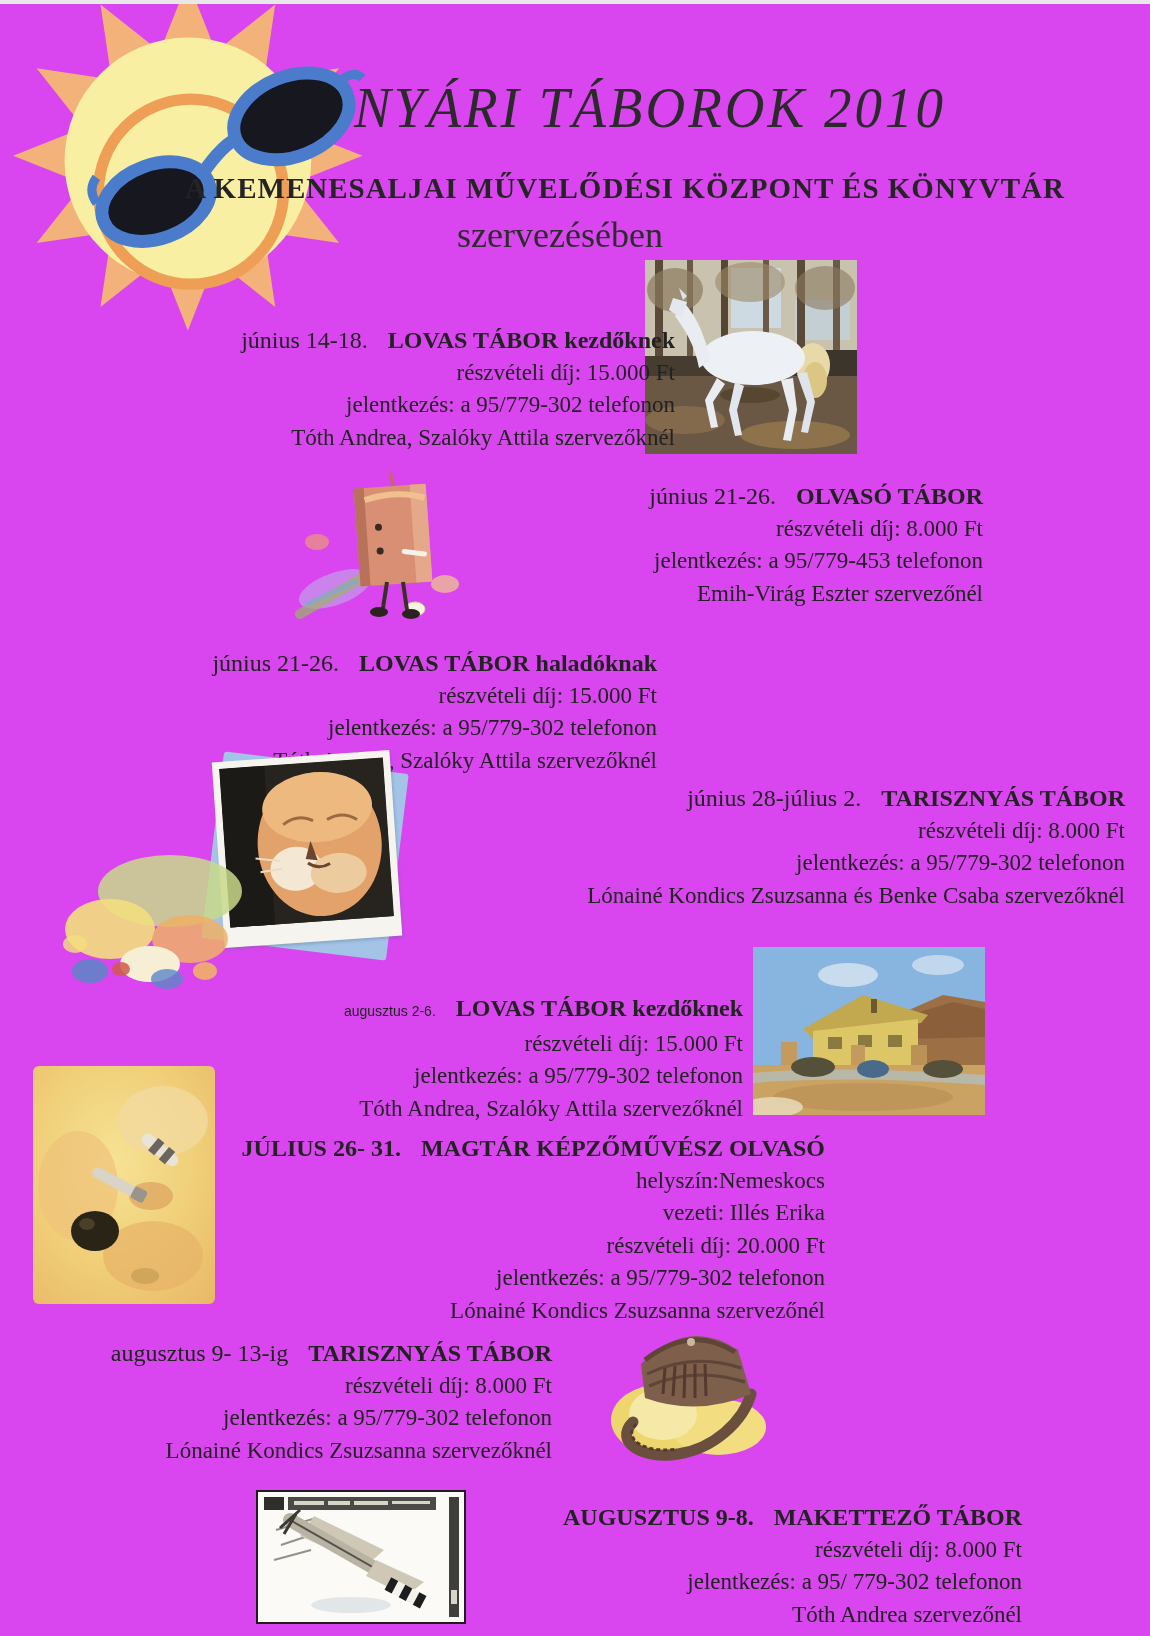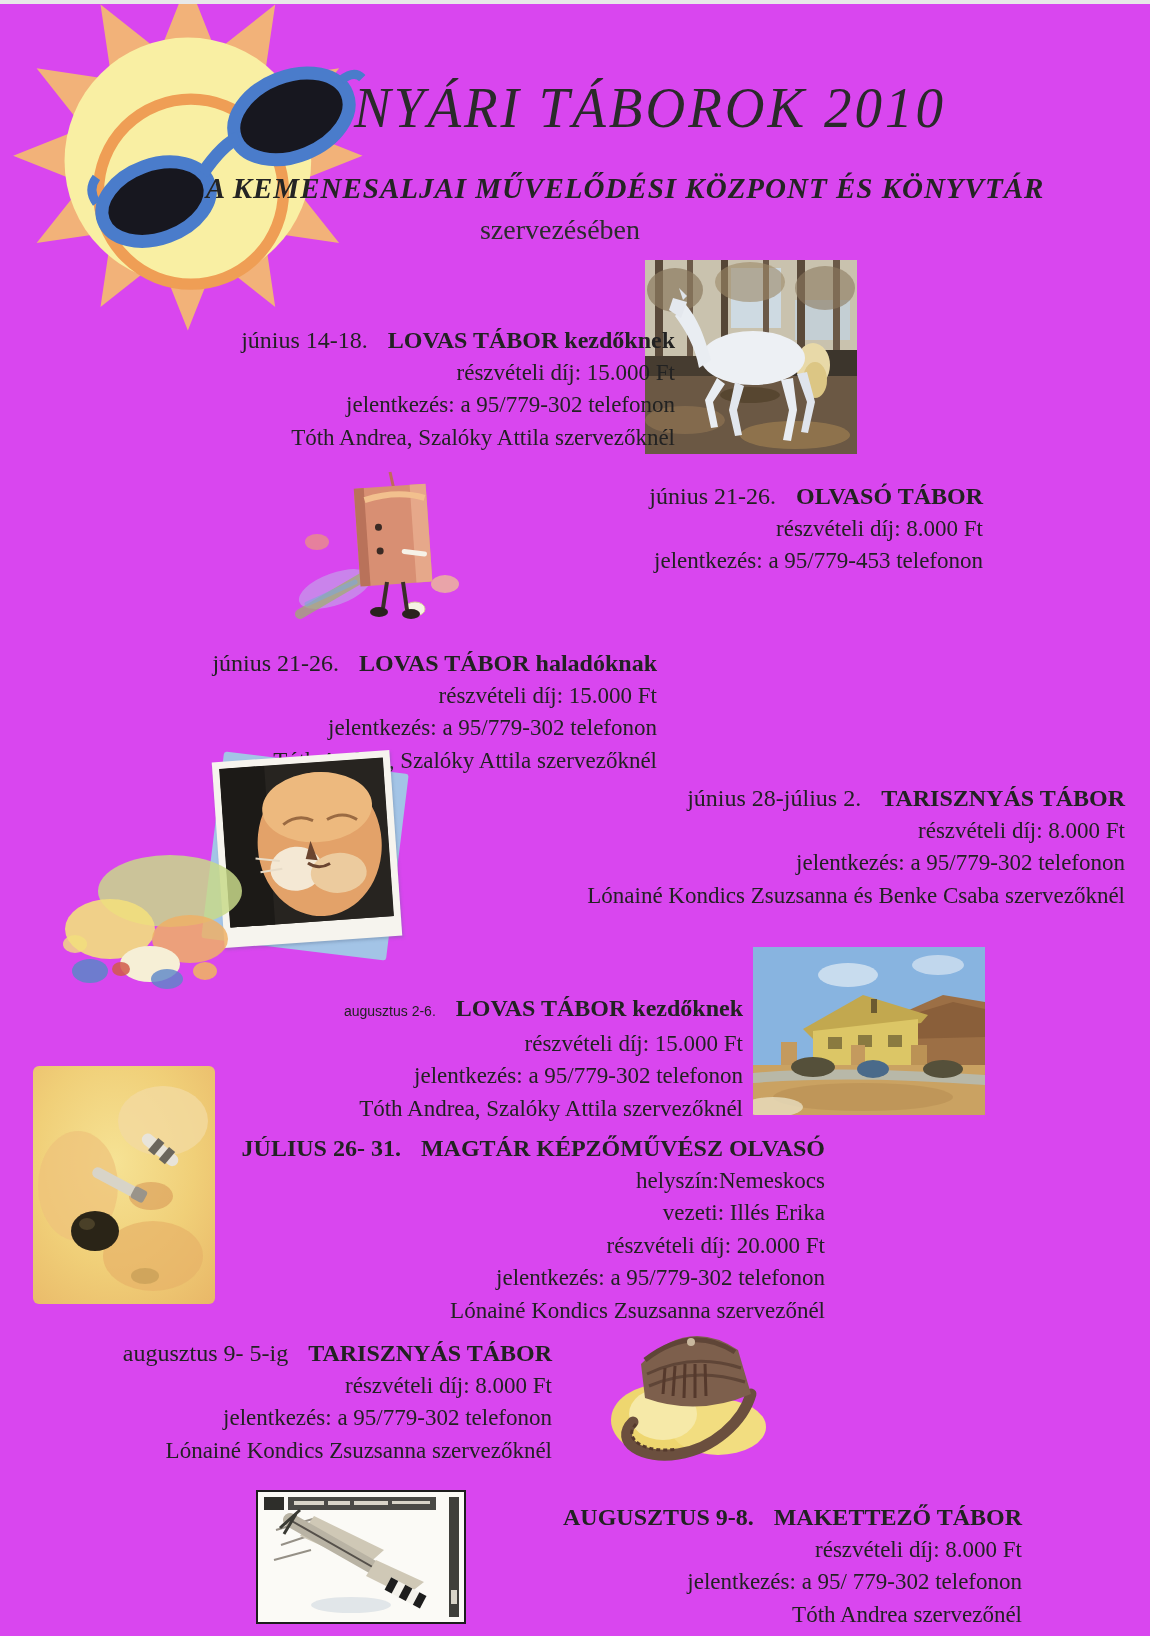--- a/index.html
+++ b/index.html
@@ -17,25 +17,24 @@
     position:absolute;left:250px;top:72px;width:800px;
     text-align:center;
     font-style:italic;font-size:55px;letter-spacing:3px;
     color:#2a2a2a;font-weight:400;
     transform:scaleY(1.05);
   }
   .sub-title{
     position:absolute;left:120px;top:168px;width:1010px;
     text-align:center;font-weight:bold;font-size:29px;letter-spacing:1px;
     color:#242424;
-    font-style:italic;
   }
   .sub-title2{
     position:absolute;left:60px;top:210px;width:1000px;
-    text-align:center;font-size:28px;color:#2c2c2c;
+    text-align:center;font-size:36px;color:#2c2c2c;
   }
   
   .camp{position:absolute;text-align:right;font-size:23px;line-height:32.5px;color:#222;}
   .camp .heading{font-size:24px;}
   .camp-date{margin-right:14px;}
   .camp-title{font-weight:bold;}
   .date-sans{font-family:"Liberation Sans", sans-serif;font-size:14px;}
   .date-bold{font-weight:bold;}
   #camp-3{width:660px;}
   
@@ -142,20 +141,21 @@
     <ellipse cx="116" cy="150" rx="9" ry="5" fill="#2a221e"></ellipse>
   </svg>
 
   <div class="camp" id="camp-1" style="left:513px;top:476px;width:470px;">
     <div class="heading">
       <span class="camp-date">június 21-26.</span>
       <span class="camp-title">OLVASÓ TÁBOR</span>
     </div>
     <div>részvételi díj: 8.000 Ft</div>
     <div>jelentkezés: a 95/779-453 telefonon</div>
+    <div>Emih-Virág Eszter szervezőnél</div>
   </div>
 
   <div class="camp" id="camp-2" style="left:117px;top:643px;width:540px;">
     <div class="heading">
       <span class="camp-date">június 21-26.</span>
       <span class="camp-title">LOVAS TÁBOR haladóknak</span>
     </div>
     <div>részvételi díj: 15.000 Ft</div>
     <div>jelentkezés: a 95/779-302 telefonon</div>
     <div>Tóth Andrea, Szalóky Attila szervezőknél</div>
@@ -289,21 +289,21 @@
         <line x1="72" y1="64" x2="70" y2="94"></line>
       <line x1="82" y1="62" x2="81" y2="96"></line>
         <line x1="92" y1="62" x2="92" y2="96"></line>
       <line x1="102" y1="62" x2="103" y2="94"></line>
     </g>
     <circle cx="88" cy="40" r="4" fill="#c9b89e"></circle>
   </svg>
 
   <div class="camp" id="camp-6" style="left:72px;top:1333px;width:480px;">
     <div class="heading">
-      <span class="camp-date">augusztus 9- 5-ig</span>
+      <span class="camp-date">augusztus 9- 13-ig</span>
       <span class="camp-title">TARISZNYÁS TÁBOR</span>
     </div>
     <div>részvételi díj: 8.000 Ft</div>
     <div>jelentkezés: a 95/779-302 telefonon</div>
     <div>Lónainé Kondics Zsuzsanna szervezőknél</div>
   </div>
 
   <svg class="art" style="left:256px;top:1486px;" width="210" height="134" viewBox="0 0 210 134">
     <rect x="1" y="1" width="208" height="132" fill="#fbfaf6" stroke="#1d1d1d" stroke-width="2"></rect>
     <rect x="8" y="7" width="20" height="13" fill="#2e2e2a"></rect>

